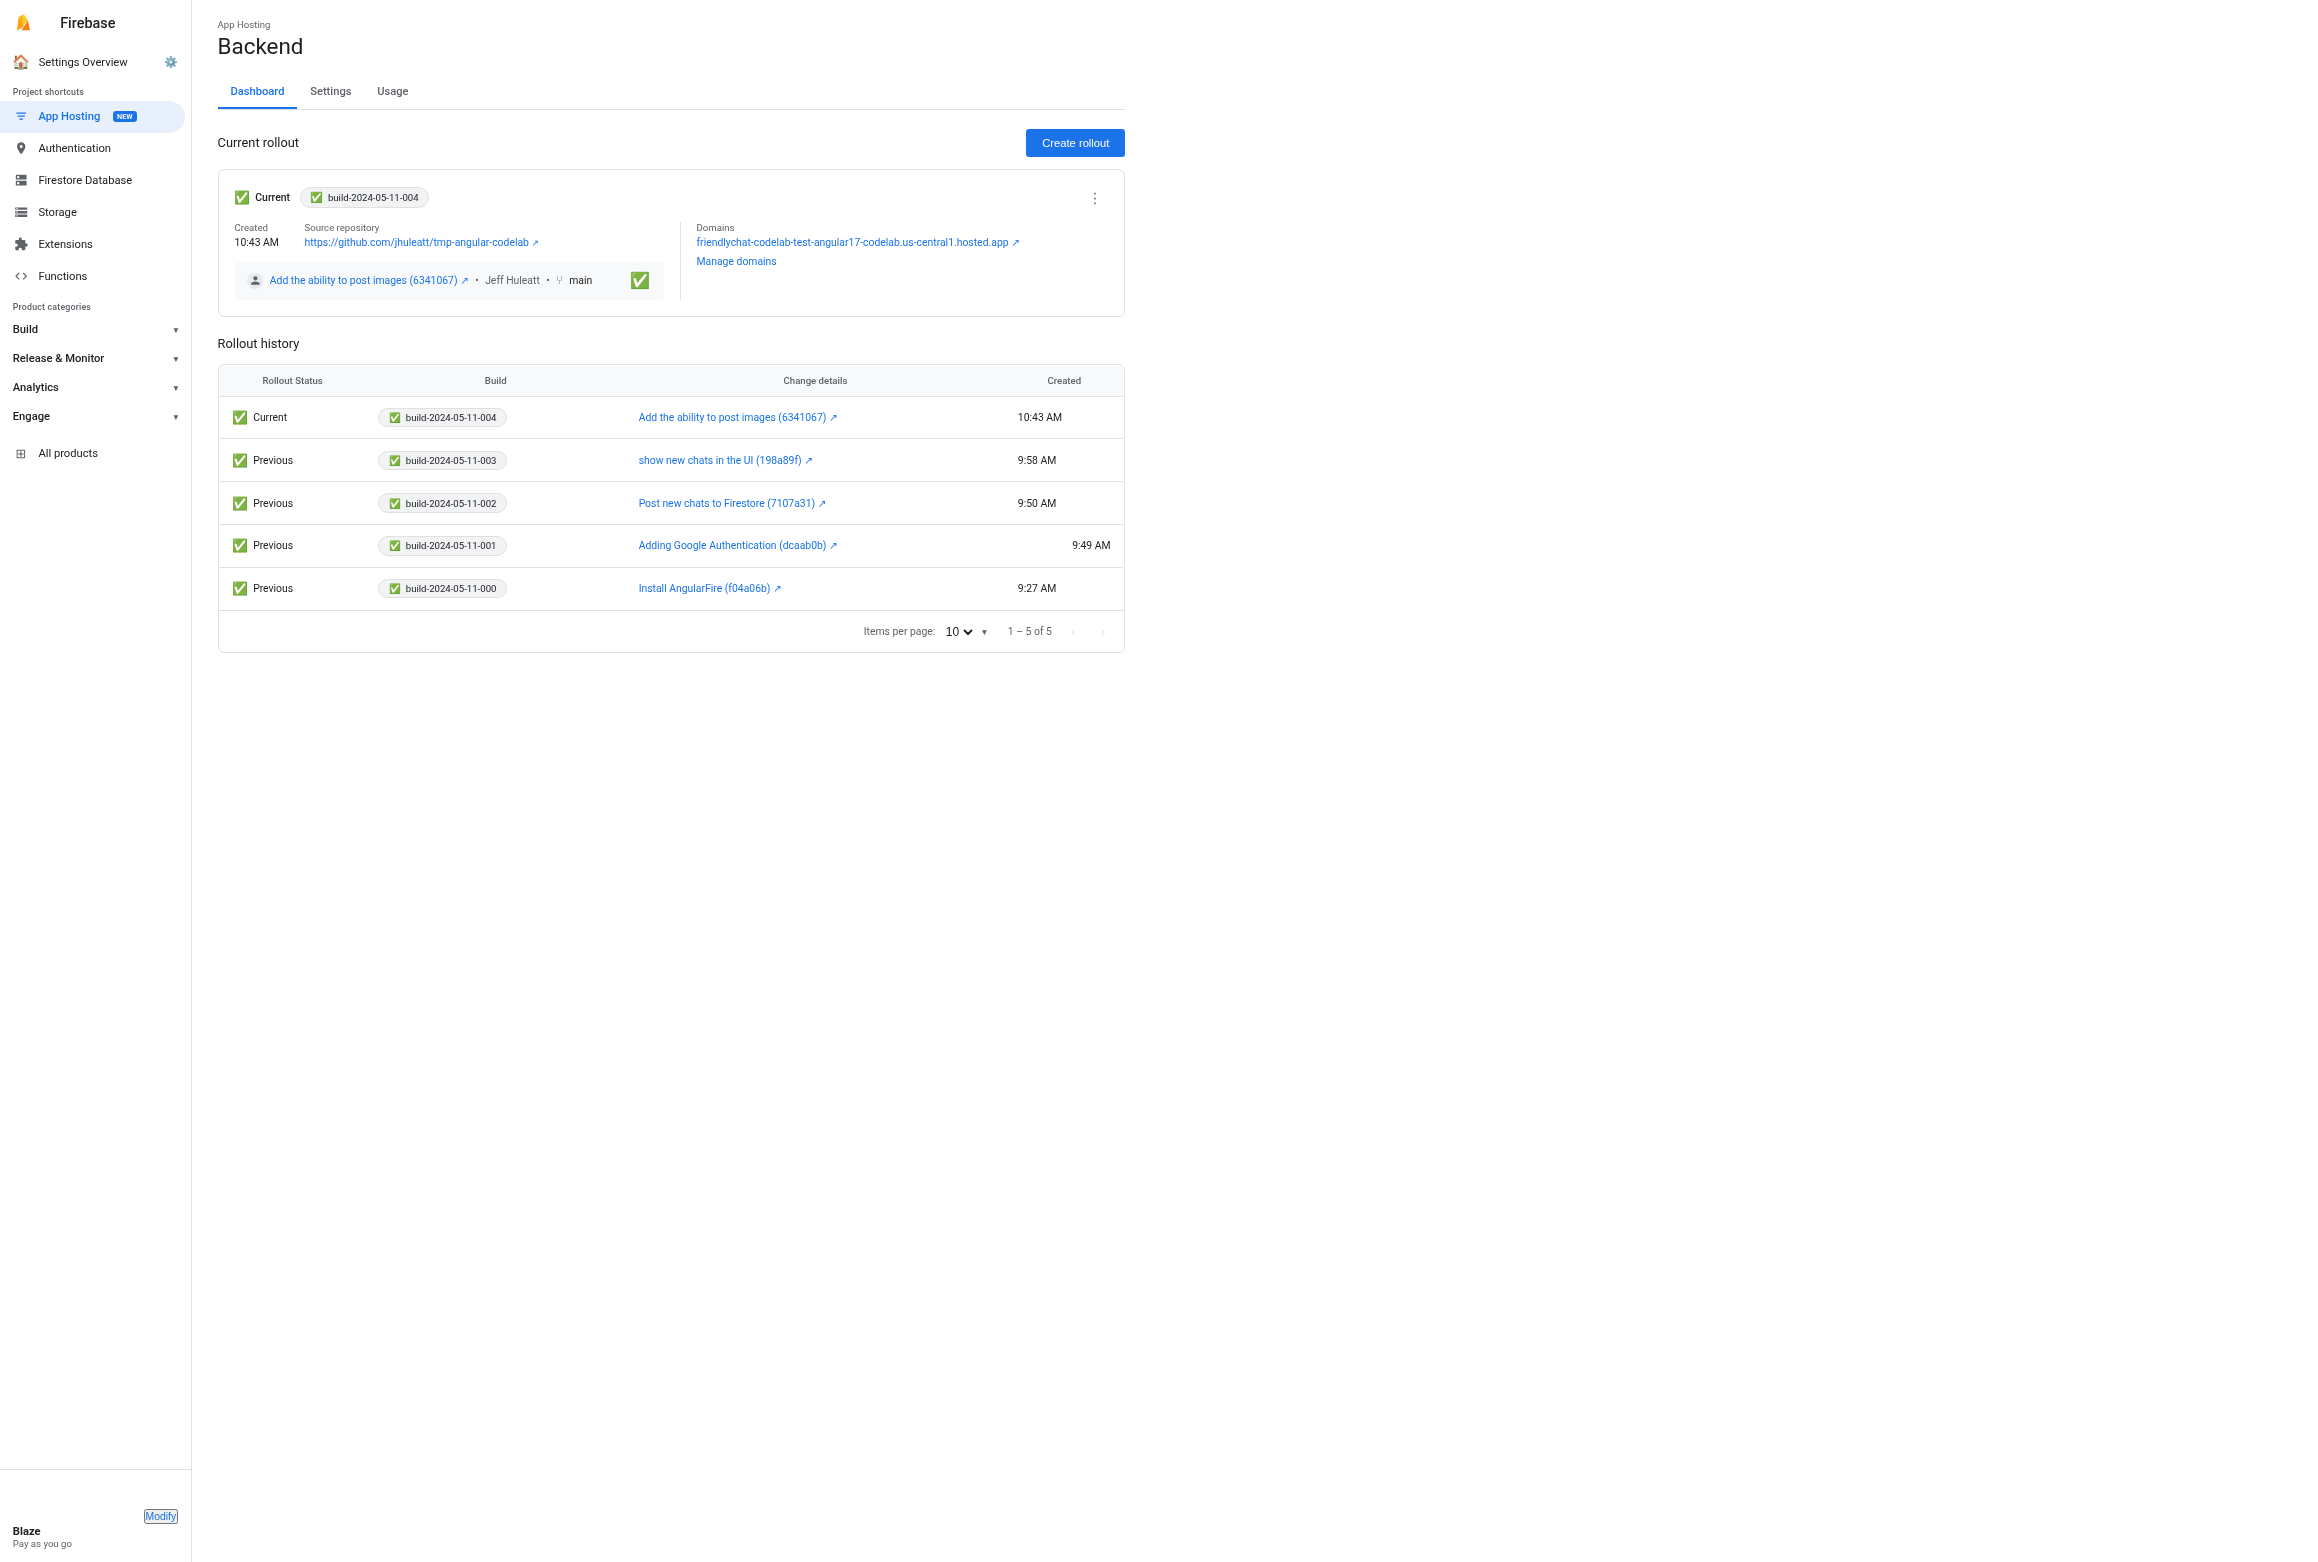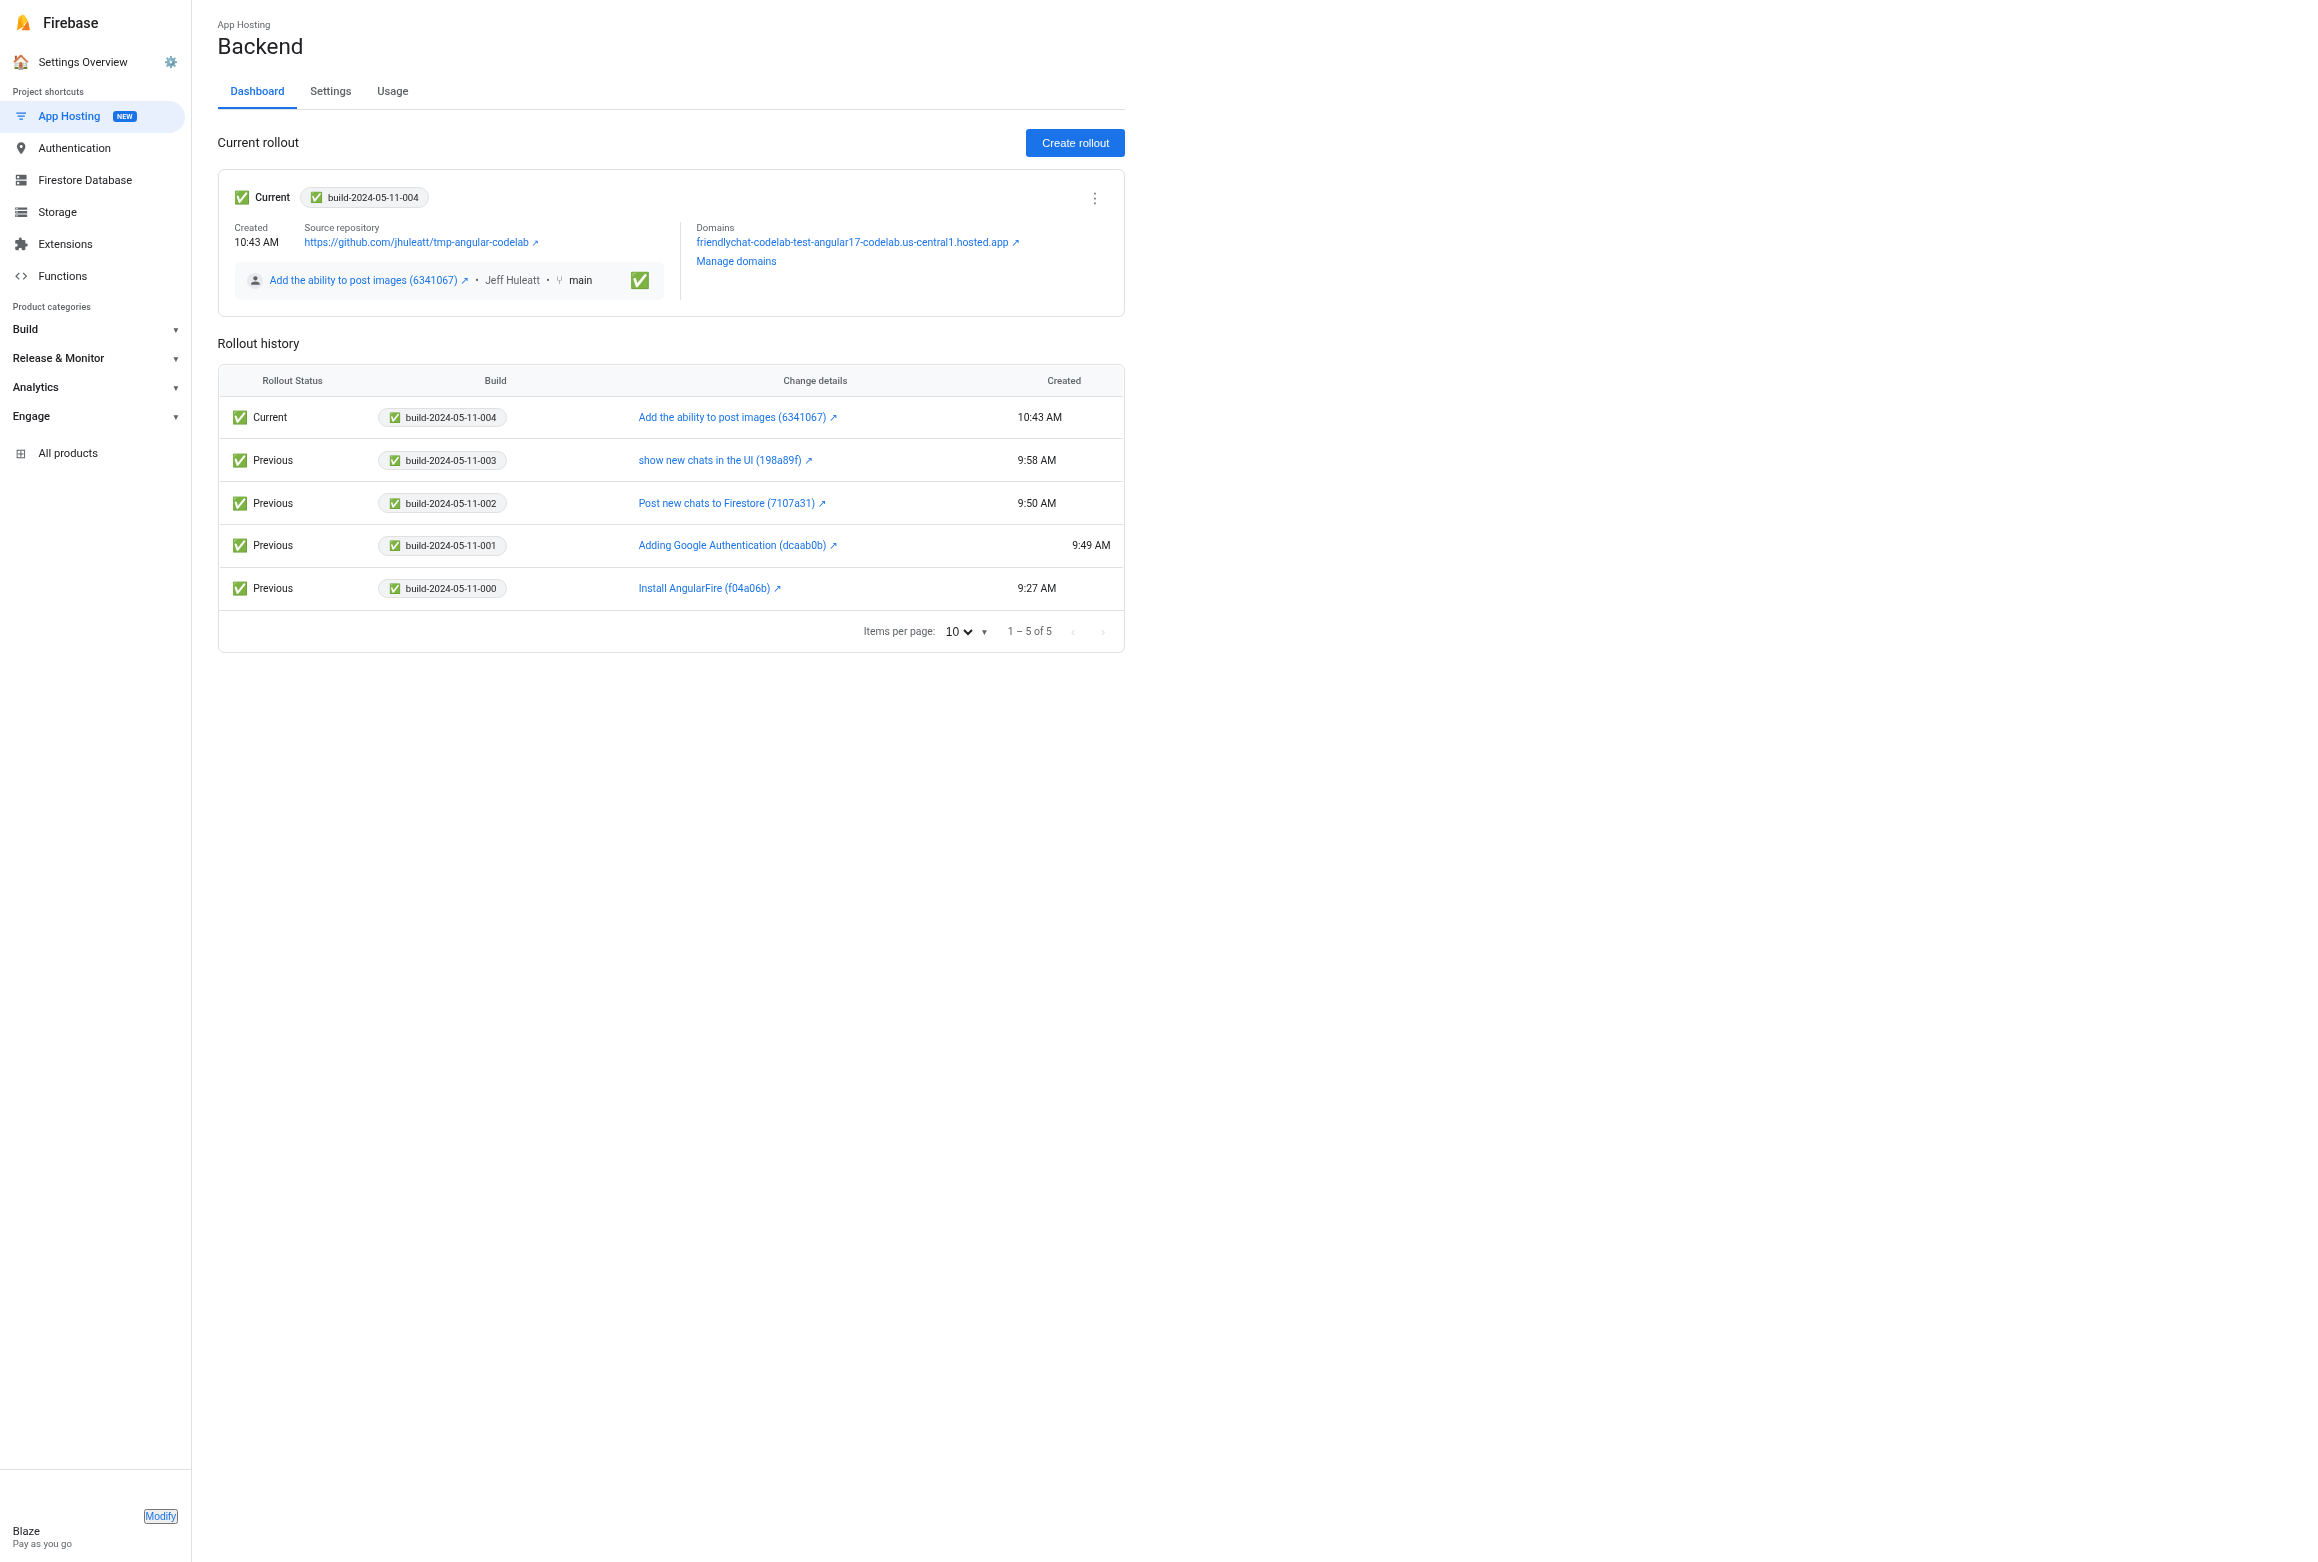--- a/index.html
+++ b/index.html
@@ -2,34 +2,34 @@
 <html style="font-size:12.8px"><head>
   <meta charset="utf-8">
   <style>
     * { box-sizing: border-box; margin: 0; padding: 0; }
     body { font-family: 'Google Sans', Roboto, Arial, sans-serif; font-size: 11.2px; color: #202124; background: #fff; display: flex; height: 100vh; overflow: hidden; }
 
     
     .sidebar { width: 192px; min-width: 192px; background: #fff; border-right: 0.8px solid #e0e0e0; display: flex; flex-direction: column; height: 100vh; overflow-y: auto; }
     .sidebar-header { display: flex; align-items: center; padding: 12.8px 12.8px; gap: 8px; border-bottom: none; }
     .firebase-logo { width: 22.4px; height: 22.4px; }
-    .firebase-title { font-size: 14.4px; font-weight: 500; color: #202124; }
+    .firebase-title { font-size: 14.4px; font-weight: 500; color: #202124; margin-left: 17px; }
     .project-overview-row { display: flex; align-items: center; justify-content: space-between; padding: 6.4px 12.8px; cursor: pointer; }
     .project-overview-inner { display: flex; align-items: center; gap: 8px; font-size: 11.2px; color: #202124; }
     .gear-icon { color: #5f6368; cursor: pointer; }
     .section-label { font-size: 8.8px; color: #5f6368; padding: 9.6px 12.8px 3.2px; font-weight: 500; text-transform: none; letter-spacing: 0.2px; }
     .nav-item { display: flex; align-items: center; gap: 9.6px; padding: 8px 12.8px; cursor: pointer; font-size: 11.2px; color: #202124; border-radius: 0 19px 19px 0; margin-right: 6.4px; }
     .nav-item.active { background: #e8f0fe; color: #1a73e8; font-weight: 500; }
     .nav-item.active .nav-icon { color: #1a73e8; }
     .nav-icon { width: 16px; height: 16px; display: flex; align-items: center; justify-content: center; color: #5f6368; font-size: 12.8px; flex-shrink: 0; }
     .nav-badge { background: #1a73e8; color: #fff; font-size: 7.2px; padding: 0.8px 4px; border-radius: 3.2px; font-weight: 600; margin-left: 3.2px; }
     .nav-category { display: flex; align-items: center; justify-content: space-between; padding: 8px 12.8px; cursor: pointer; font-size: 11.2px; color: #202124; font-weight: 500; }
     .chevron { font-size: 9.6px; color: #5f6368; }
     .sidebar-footer { margin-top: auto; padding: 12.8px; border-top: 0.8px solid #e0e0e0; display: flex; align-items: center; justify-content: space-between; }
-    .footer-plan-name { font-weight: 400; color: #202124; margin-top: 42px; }
+    .footer-plan-name { font-weight: 700; color: #202124; margin-top: 42px; }
     .footer-plan-sub { font-size: 9.6px; color: #5f6368; }
     .footer-modify { color: #1a73e8; font-size: 10.4px; cursor: pointer; font-weight: 500; }
 
     
     .main { flex: 1; overflow-y: auto; background: #fff; }
     .main-content { padding: 19px 25.6px; max-width: 959px; }
     .breadcrumb { font-size: 9.6px; color: #5f6368; margin-bottom: 3.2px; }
     .page-title { font-size: 22.4px; font-weight: 400; color: #202124; margin-bottom: 16px; }
 
     

